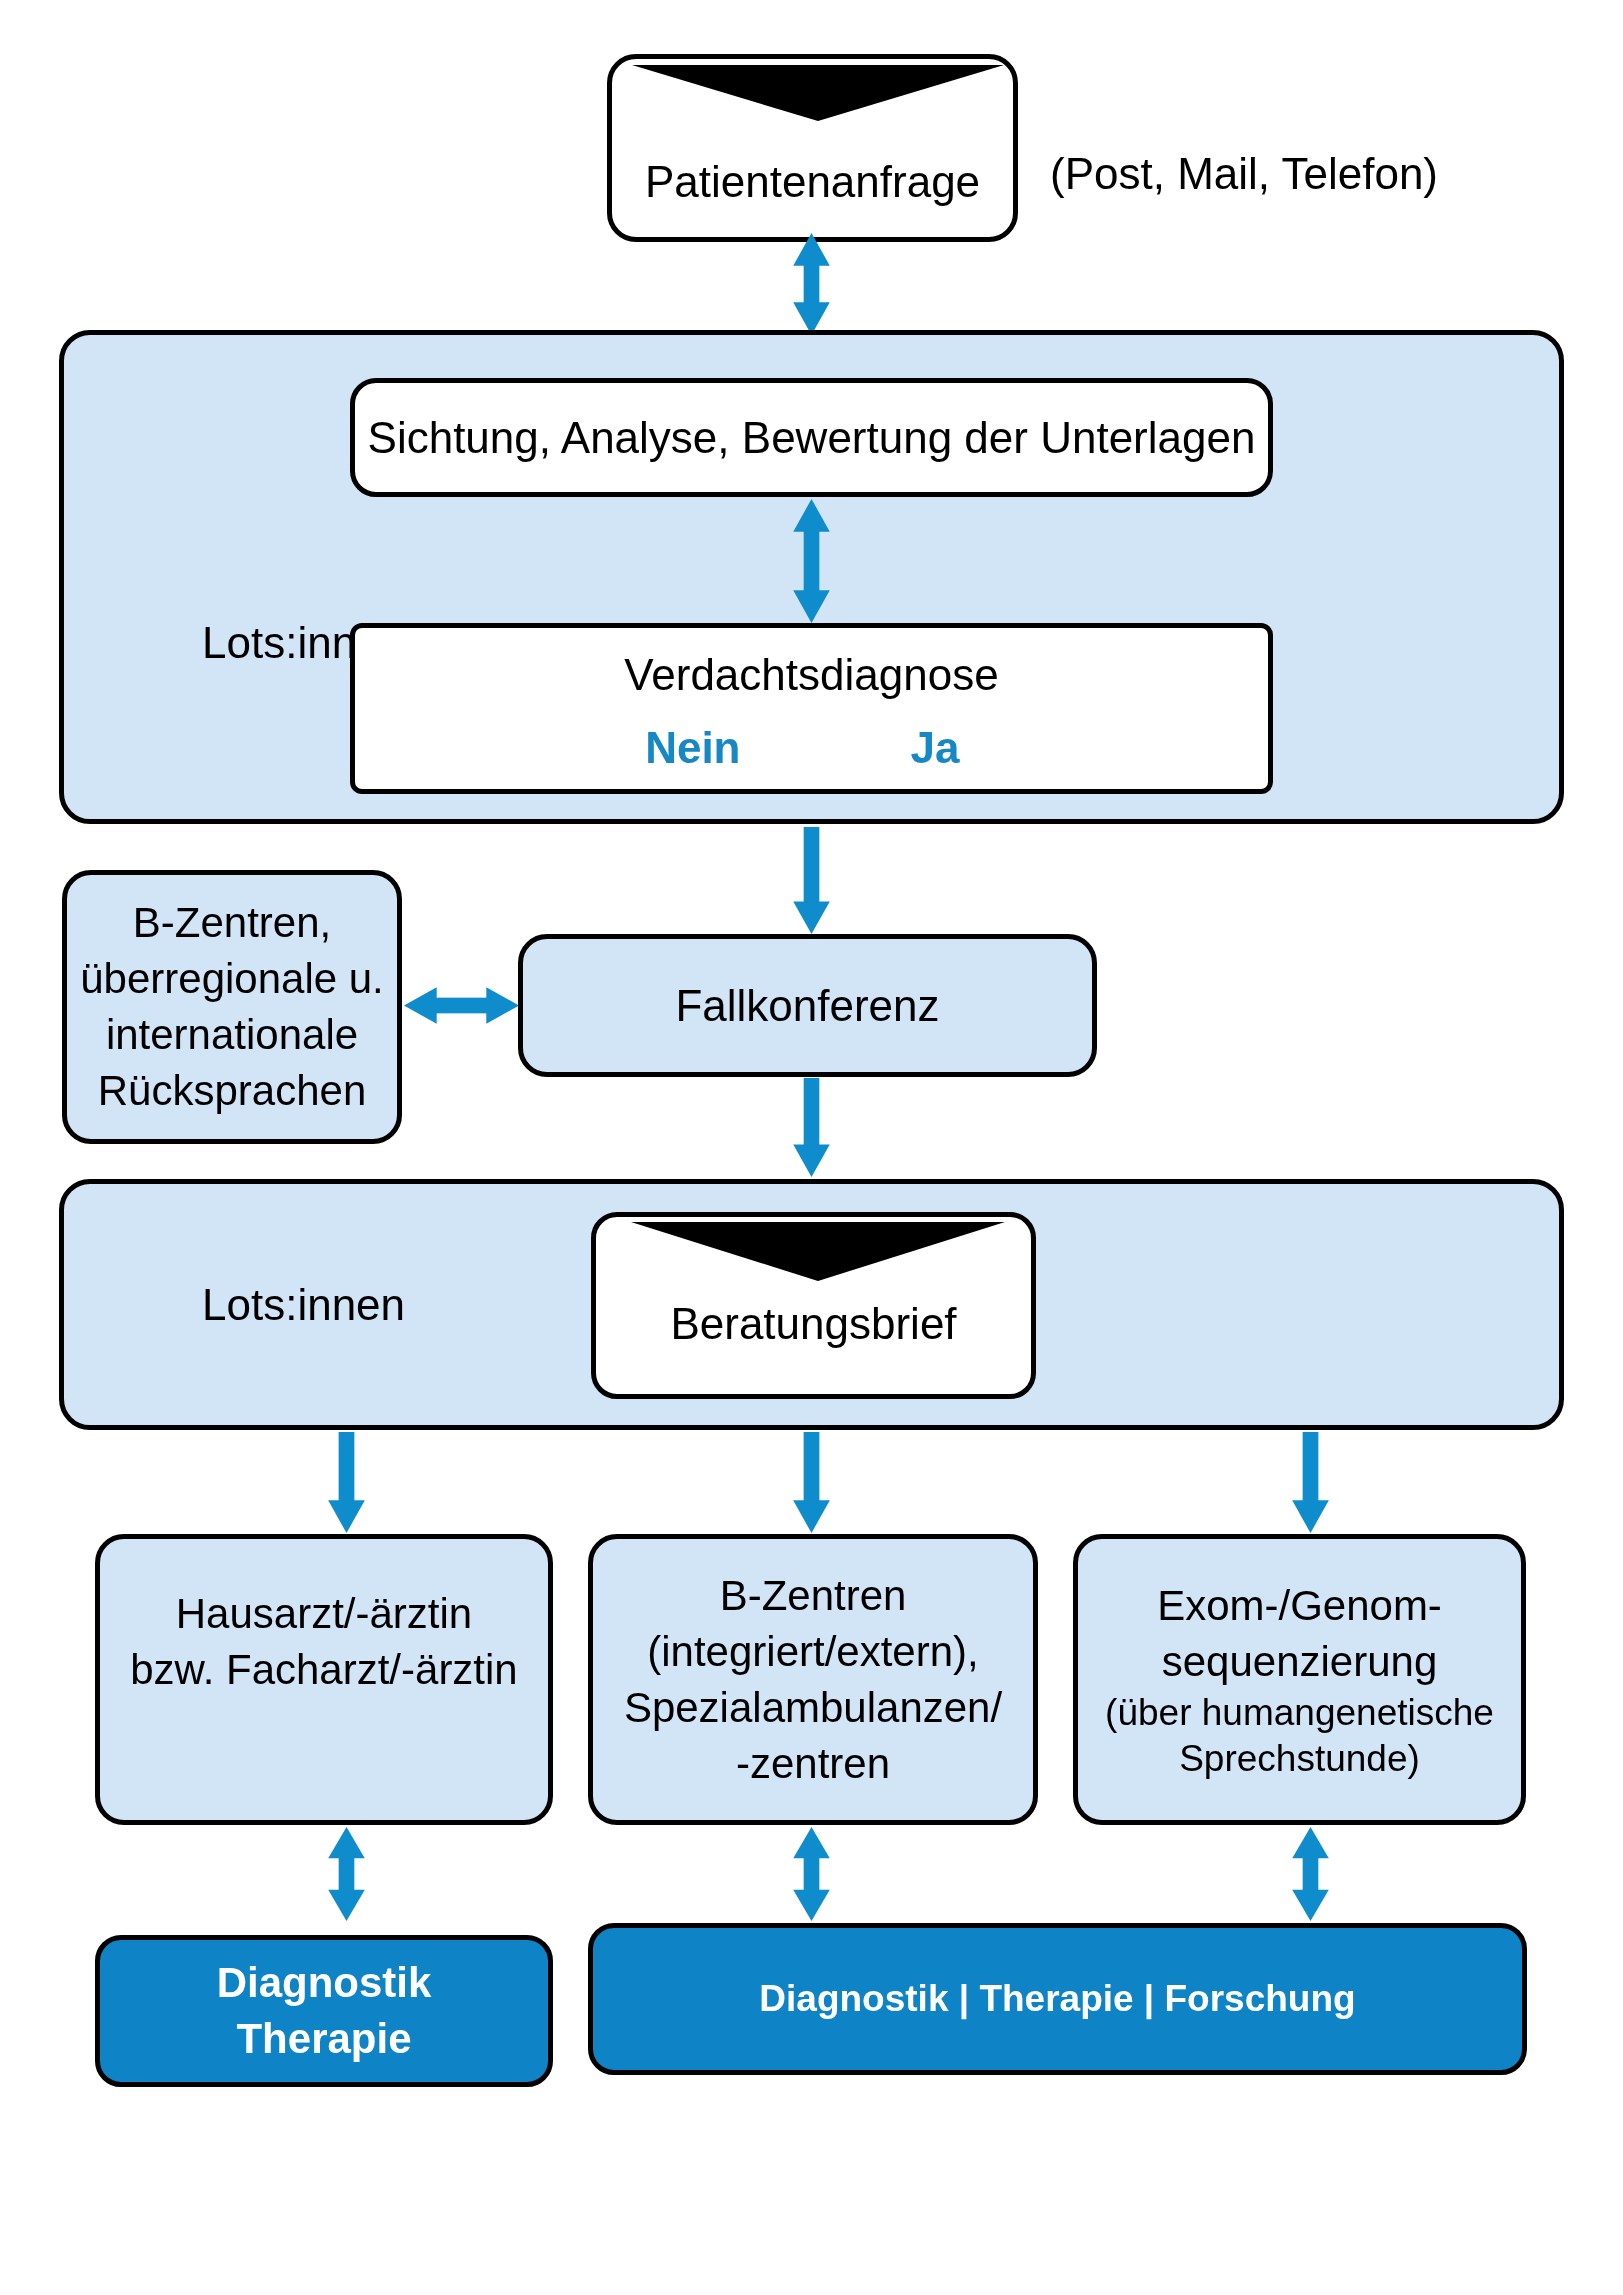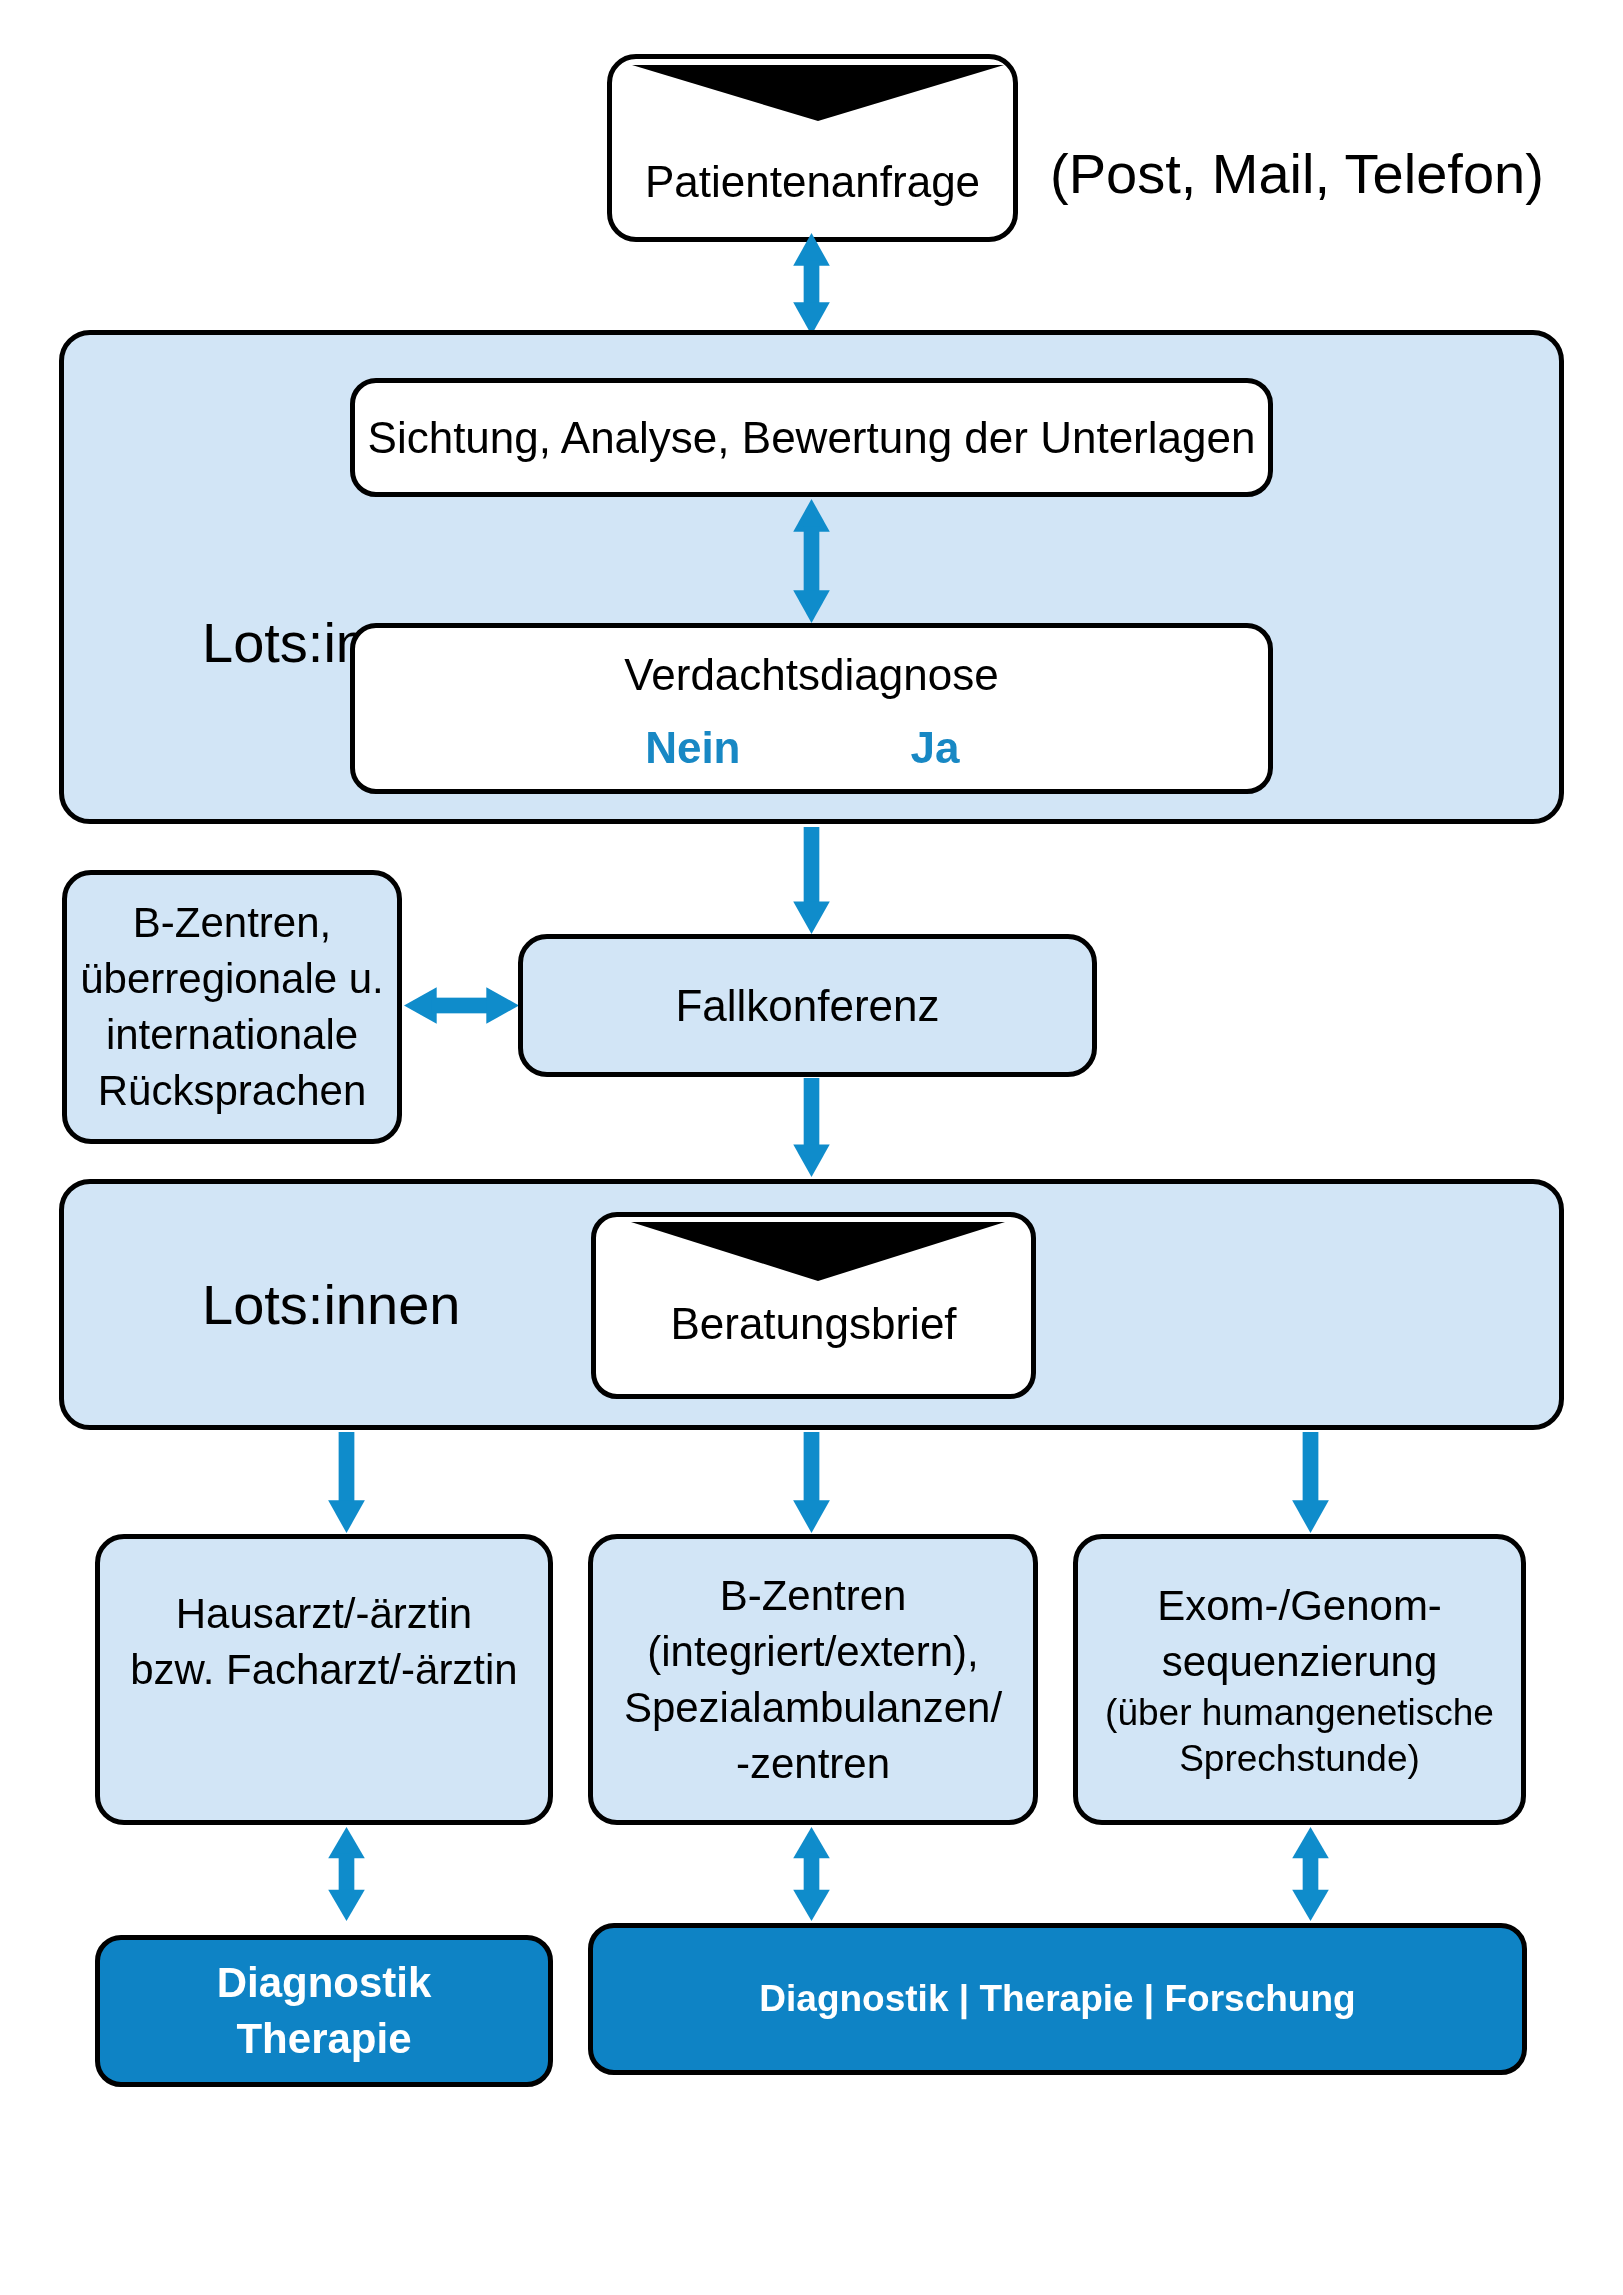--- a/index.html
+++ b/index.html
@@ -30,21 +30,21 @@
     text-align:right;
   }
   .fill-light{background:var(--light-blue);}
   .fill-dark{background:var(--dark-blue);color:#ffffff;font-weight:bold;}
   .r44{border-radius:29px;}
   .r48{border-radius:31px;}
   .r40{border-radius:26px;}
   .t68{font-size:44px;line-height:58px;white-space:nowrap;}
   .t64{font-size:42px;line-height:56px;white-space:nowrap;}
   .t56{font-size:37px;line-height:46px;white-space:nowrap;}
-  .label{position:absolute;font-size:56px;line-height:58px;white-space:nowrap;}
+  .label{position:absolute;font-size:44px;line-height:58px;white-space:nowrap;}
   .arrow{position:absolute;color:var(--arrow-blue);}
   .arrow svg{display:block;}
   .flap{position:absolute;}
   .flap svg{display:block;width:100%;height:100%;}
   .options-row{display:flex;flex-direction:row;justify-content:center;gap:170px;transform:translateX(-9.2px);}
   .option{color:var(--option-blue);font-weight:bold;}
 </style>
 </head>
 <body>
 
@@ -78,21 +78,21 @@
   </div>
 
   <div class="arrow" style="left:793px;top:499px;">
     <svg width="37" height="124" viewBox="0 0 56 190">
       <polygon points="28,0 56,50 0,50" fill="currentColor"></polygon>
       <rect x="16" y="42" width="24" height="106" fill="currentColor"></rect>
       <polygon points="28,190 56,140 0,140" fill="currentColor"></polygon>
     </svg>
   </div>
 
-  <div class="node r40" style="left:350px;top:623px;width:923px;height:171px;border-width:5.2px;justify-content:flex-start;padding-top:18.3px;">
+  <div class="node r40" style="left:350px;top:623px;width:923px;height:171px;border-width:5.2px;justify-content:flex-start;padding-top:18.3px;border-radius:12px;">
     <div class="t68">Verdachtsdiagnose</div>
     <div class="options-row t68" style="margin-top:14.4px;width:100%;">
       <span class="option">Nein</span>
       <span class="option">Ja</span>
     </div>
   </div>
 
   <div class="arrow" style="left:793px;top:827px;">
     <svg width="37" height="107" viewBox="0 0 56 164">
       <rect x="16" y="0" width="24" height="120" fill="currentColor"></rect>

